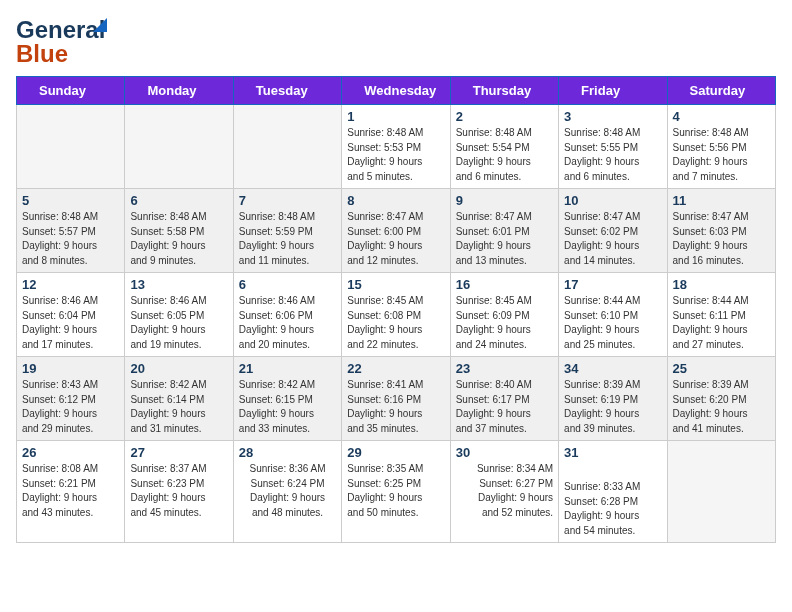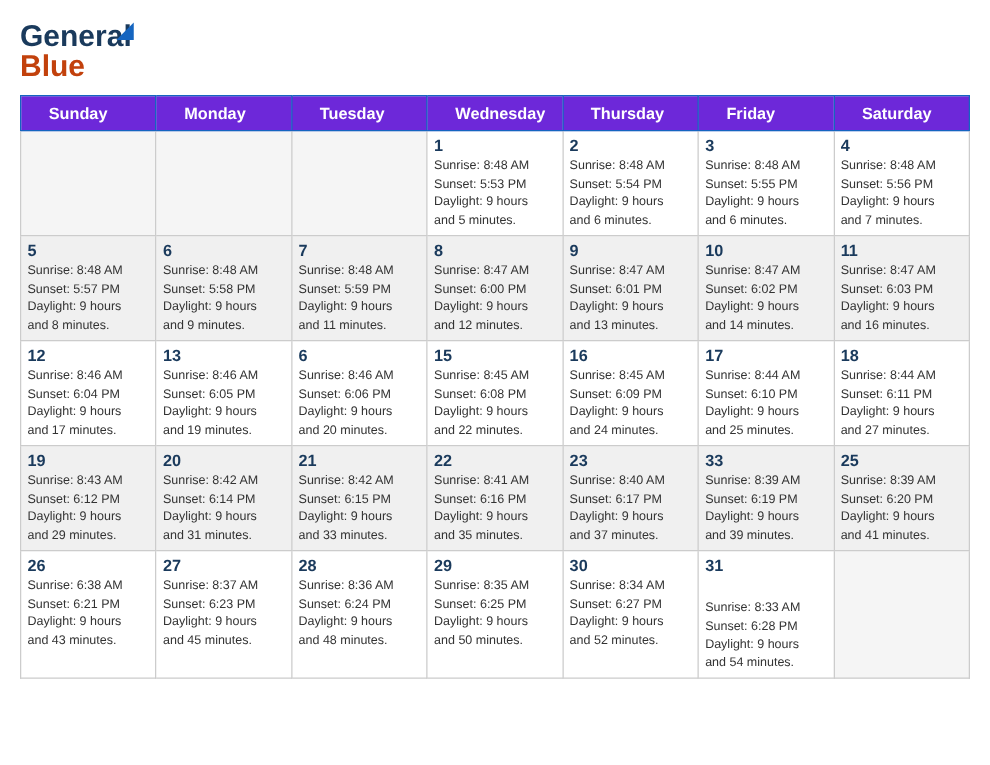--- a/index.html
+++ b/index.html
@@ -268,66 +268,66 @@
 and 35 minutes.</div>
         </td>
         <td style="background: rgb(240, 240, 240); margin-top: 24px;">
           <span class="day-num">23</span>
           <div class="day-info" style="white-space: pre-line;">Sunrise: 8:40 AM
 Sunset: 6:17 PM
 Daylight: 9 hours
 and 37 minutes.</div>
         </td>
         <td style="background: rgb(240, 240, 240);">
-          <span class="day-num">33</span>
+          <span class="day-num">34</span>
           <div class="day-info" style="white-space: pre-line;">Sunrise: 8:39 AM
 Sunset: 6:19 PM
 Daylight: 9 hours
 and 39 minutes.</div>
         </td>
         <td style="background: rgb(240, 240, 240);">
           <span class="day-num">25</span>
           <div class="day-info" style="white-space: pre-line;">Sunrise: 8:39 AM
 Sunset: 6:20 PM
 Daylight: 9 hours
 and 41 minutes.</div>
         </td>
       </tr>
       <tr>
         <td>
           <span class="day-num">26</span>
-          <div class="day-info" style="white-space: pre-line;">Sunrise: 6:38 AM
+          <div class="day-info" style="white-space: pre-line;">Sunrise: 8:08 AM
 Sunset: 6:21 PM
 Daylight: 9 hours
 and 43 minutes.</div>
         </td>
         <td>
           <span class="day-num">27</span>
           <div class="day-info" style="white-space: pre-line;">Sunrise: 8:37 AM
 Sunset: 6:23 PM
 Daylight: 9 hours
 and 45 minutes.</div>
         </td>
         <td>
           <span class="day-num">28</span>
-          <div class="day-info" style="white-space: pre-line;">Sunrise: 8:36 AM
+          <div class="day-info" style="white-space: pre-line; text-align: center;">Sunrise: 8:36 AM
 Sunset: 6:24 PM
 Daylight: 9 hours
 and 48 minutes.</div>
         </td>
         <td>
           <span class="day-num">29</span>
           <div class="day-info" style="white-space: pre-line;">Sunrise: 8:35 AM
 Sunset: 6:25 PM
 Daylight: 9 hours
 and 50 minutes.</div>
         </td>
         <td>
           <span class="day-num">30</span>
-          <div class="day-info" style="white-space: pre-line;">Sunrise: 8:34 AM
+          <div class="day-info" style="white-space: pre-line; text-align: right;">Sunrise: 8:34 AM
 Sunset: 6:27 PM
 Daylight: 9 hours
 and 52 minutes.</div>
         </td>
         <td>
           <span class="day-num">31</span>
           <div class="day-info" style="white-space: pre-line; margin-top: 20px;">Sunrise: 8:33 AM
 Sunset: 6:28 PM
 Daylight: 9 hours
 and 54 minutes.</div>

